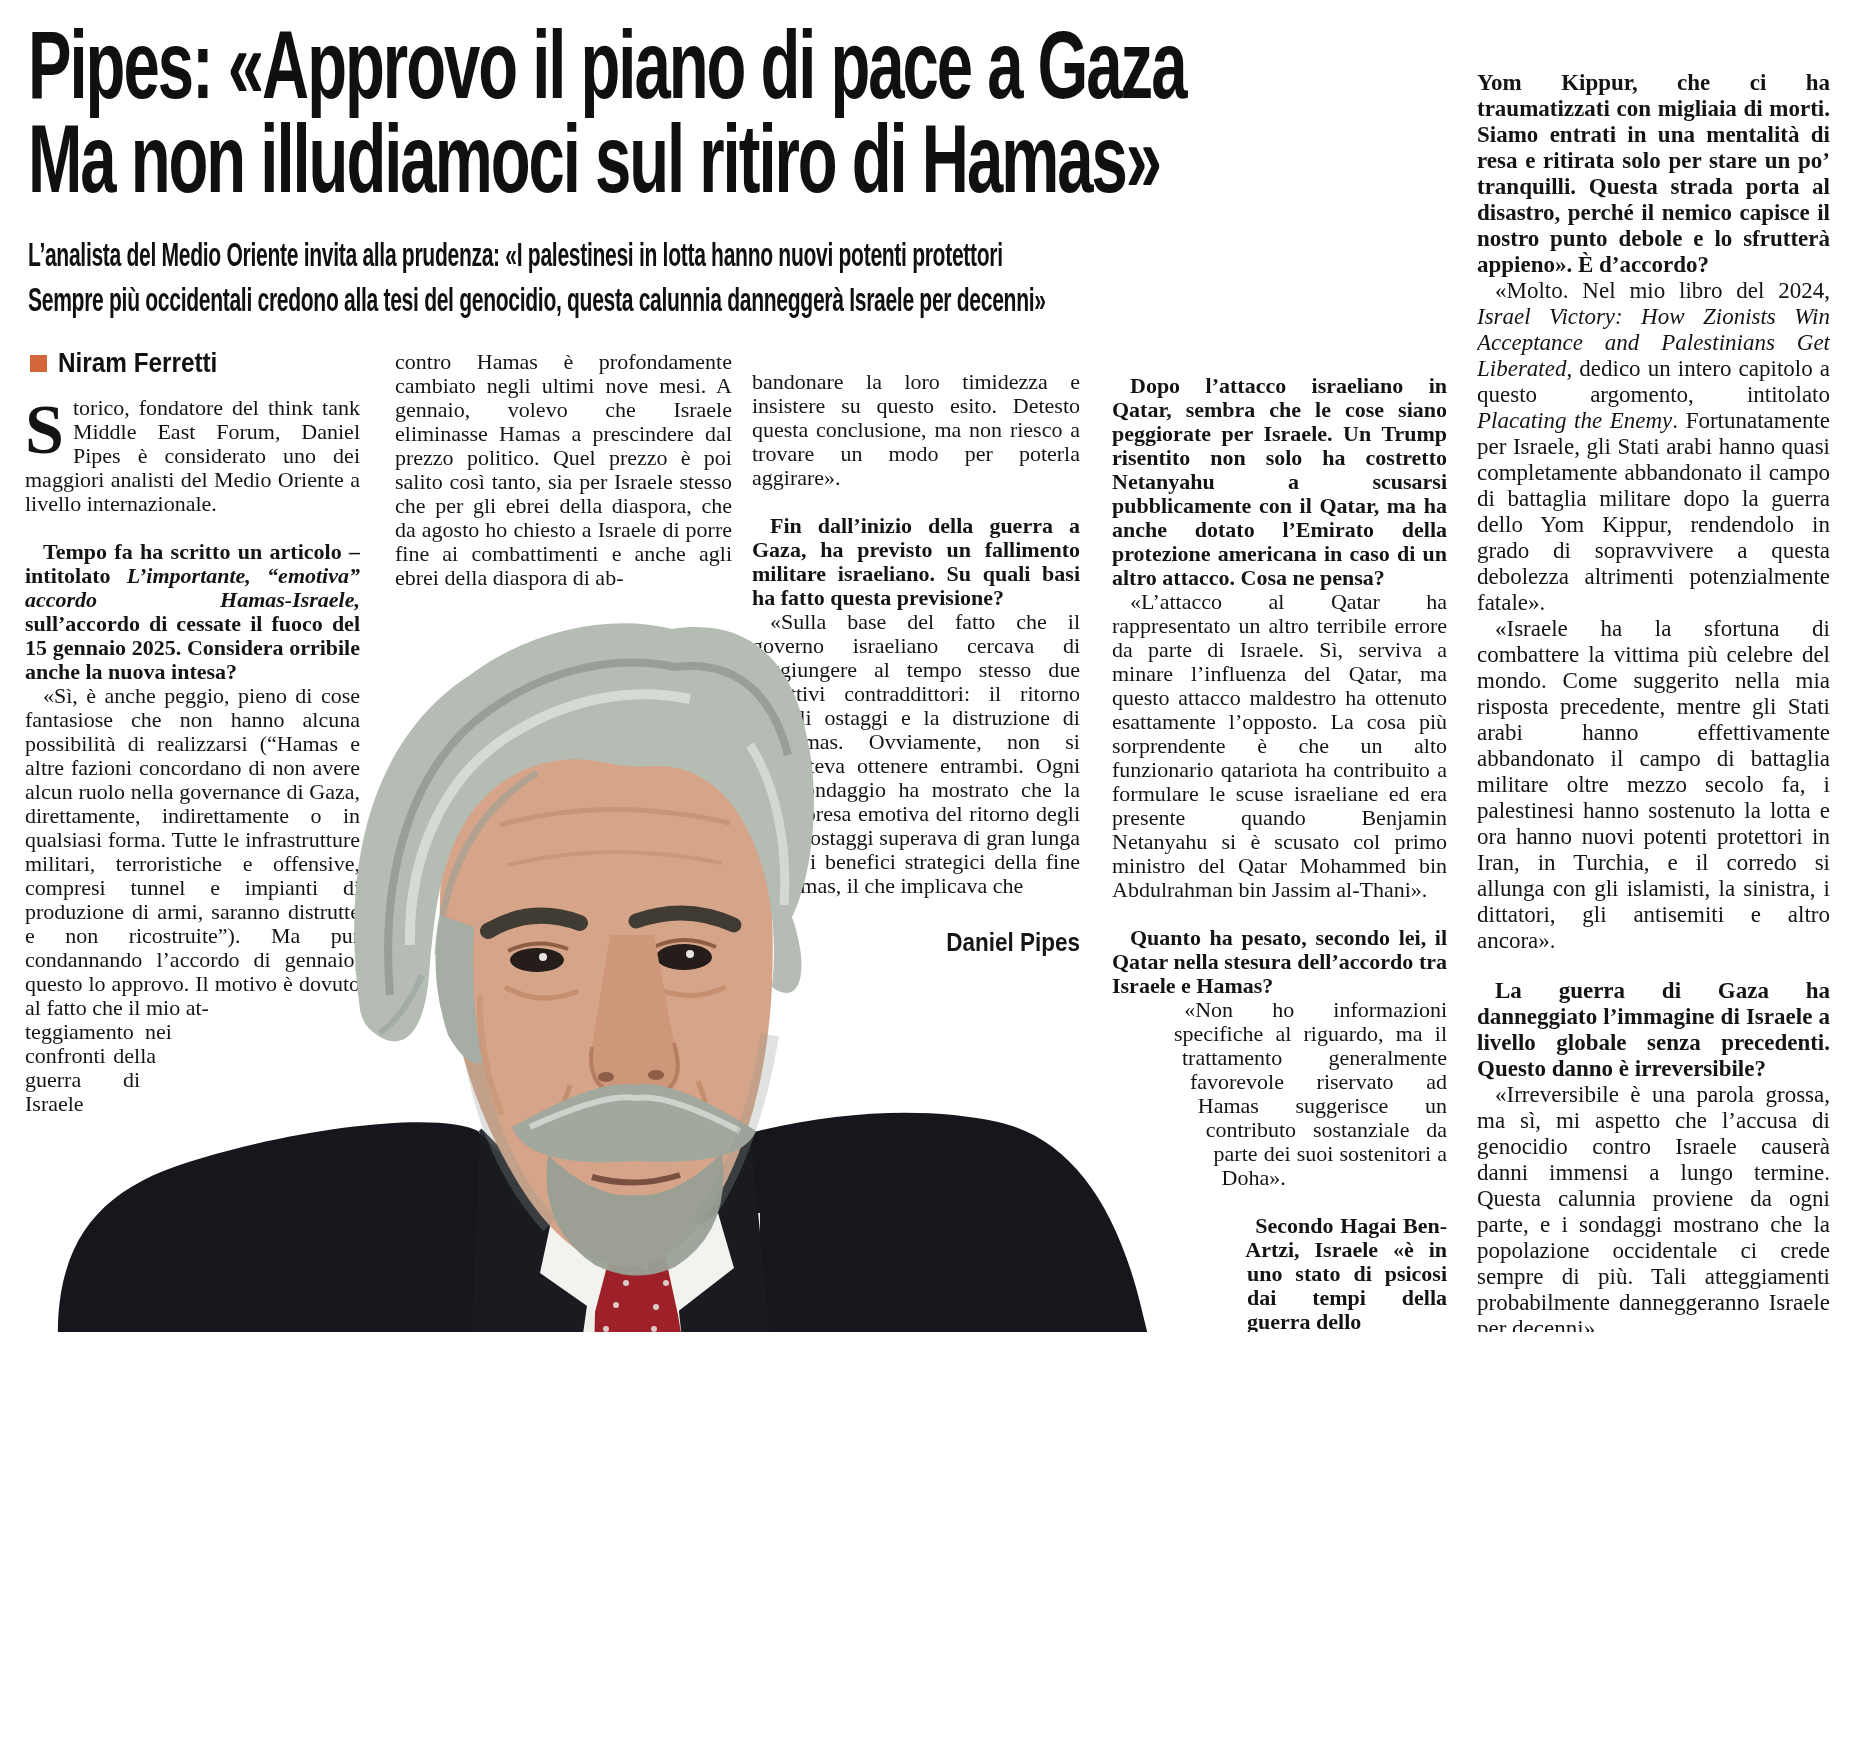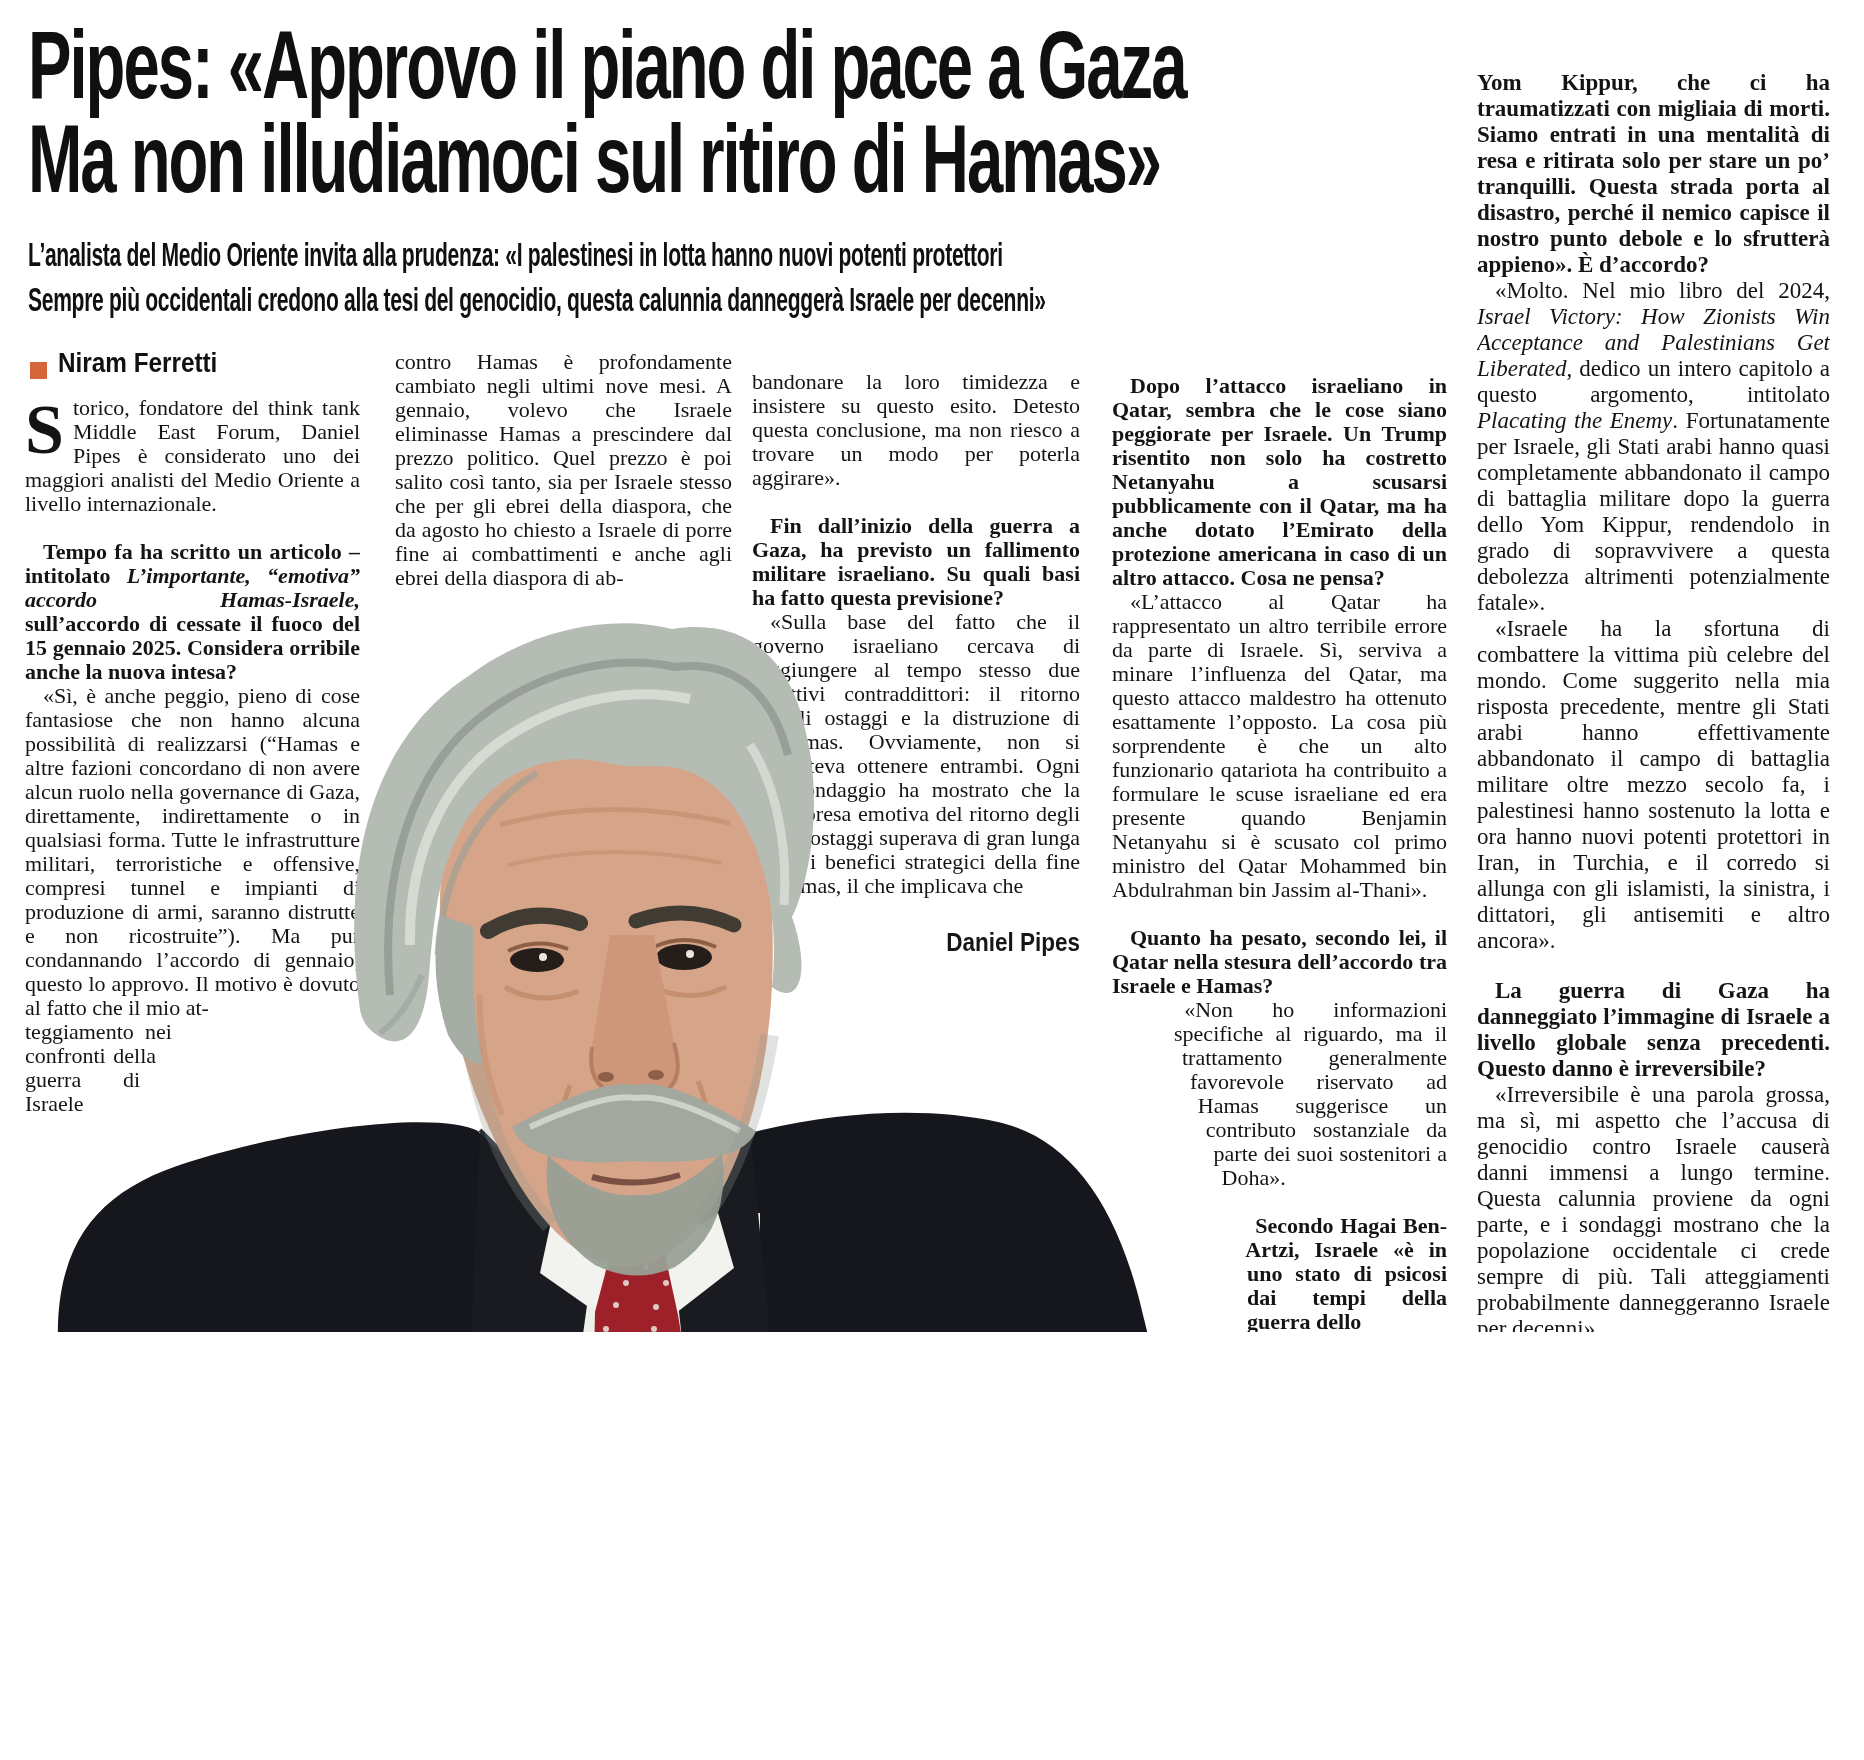--- a/index.html
+++ b/index.html
@@ -8,21 +8,21 @@
   
   .hl{position:absolute;left:28px;top:18px;}
   .hl-line{display:block;white-space:nowrap;font-family:"Liberation Sans",sans-serif;
            font-weight:700;font-size:96px;line-height:94px;letter-spacing:-3px;color:#101010;
            transform:scaleX(0.68);transform-origin:0 0;}
   .sub{position:absolute;left:28px;top:232px;}
   .sub-line{display:block;white-space:nowrap;font-family:"Liberation Sans",sans-serif;
             font-weight:700;font-size:34px;line-height:45px;letter-spacing:-0.5px;color:#101010;
             transform:scaleX(0.62);transform-origin:0 0;}
   
-  .byline{position:absolute;left:30px;top:348px;display:flex;align-items:flex-end;gap:11px;}
+  .byline{position:absolute;left:30px;top:348px;display:flex;align-items:center;gap:11px;}
   .byline-sq{width:17px;height:17px;background:#d4663a;}
   .byline-name{font-family:"Liberation Sans",sans-serif;font-weight:700;font-size:27px;
                transform:scaleX(0.9);transform-origin:0 50%;white-space:nowrap;color:#111;}
   
   .col{position:absolute;overflow:hidden;font-size:22px;line-height:24px;text-align:justify;}
   .col p{margin:0;}
   .col .q{font-weight:700;margin-top:24px;text-indent:18px;}
   .col .a{text-indent:18px;}
   .col .cont{text-indent:0;}
   #col1{left:25px;top:396px;width:335px;height:872px;}

